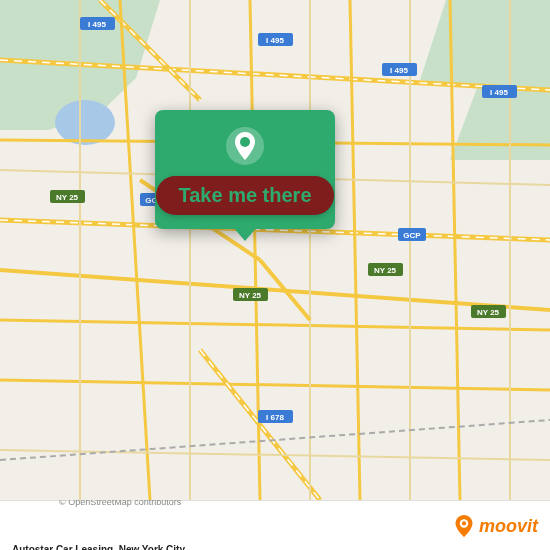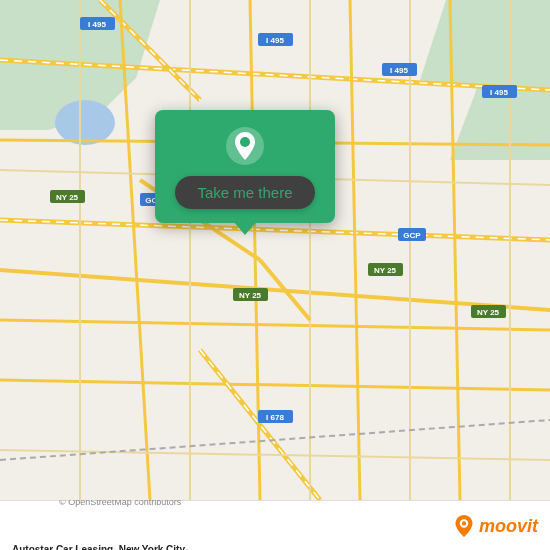--- a/index.html
+++ b/index.html
@@ -80,27 +80,27 @@
       z-index: 10;
     }
 
     .popup-pin-icon {
       width: 40px;
       height: 40px;
       margin-bottom: 10px;
     }
 
     .popup-button {
-      background-color: #404040;
+      background-color: #7f1d1d;
       color: #2eaa6e;
       border: none;
       border-radius: 20px;
       padding: 8px 22px;
-      font-size: 15px;
-      font-weight: 400;
+      font-size: 20px;
+      font-weight: 700;
       cursor: pointer;
       white-space: nowrap;
       box-shadow: 0 2px 6px rgba(0,0,0,0.2);
     }
 
     
     .popup-tail {
       position: absolute;
       bottom: -12px;
       left: 50%;

